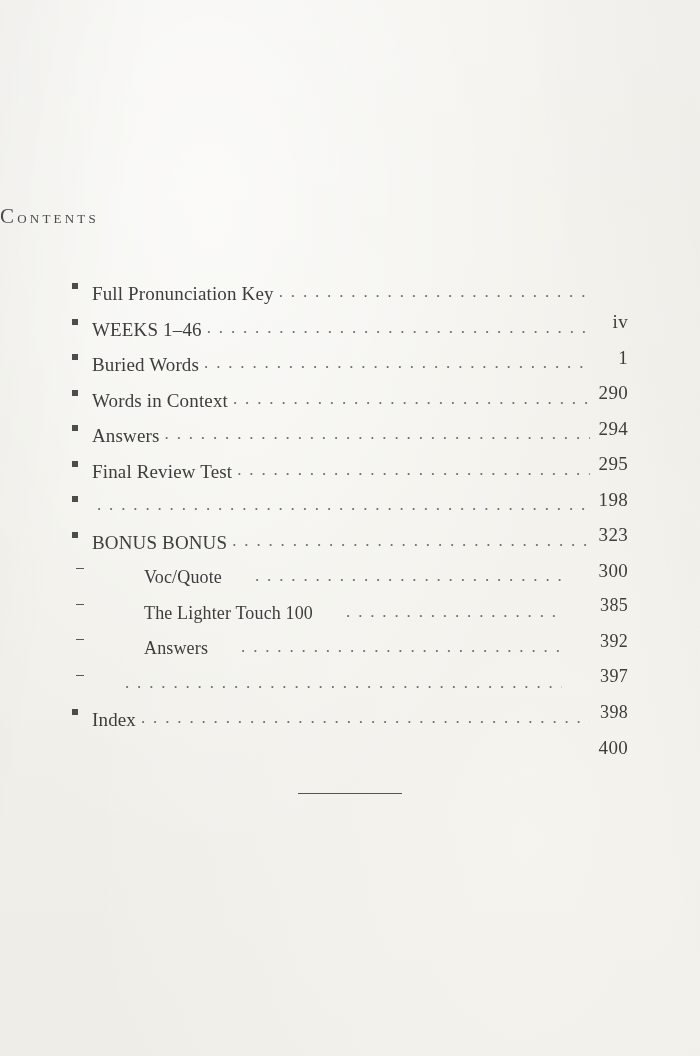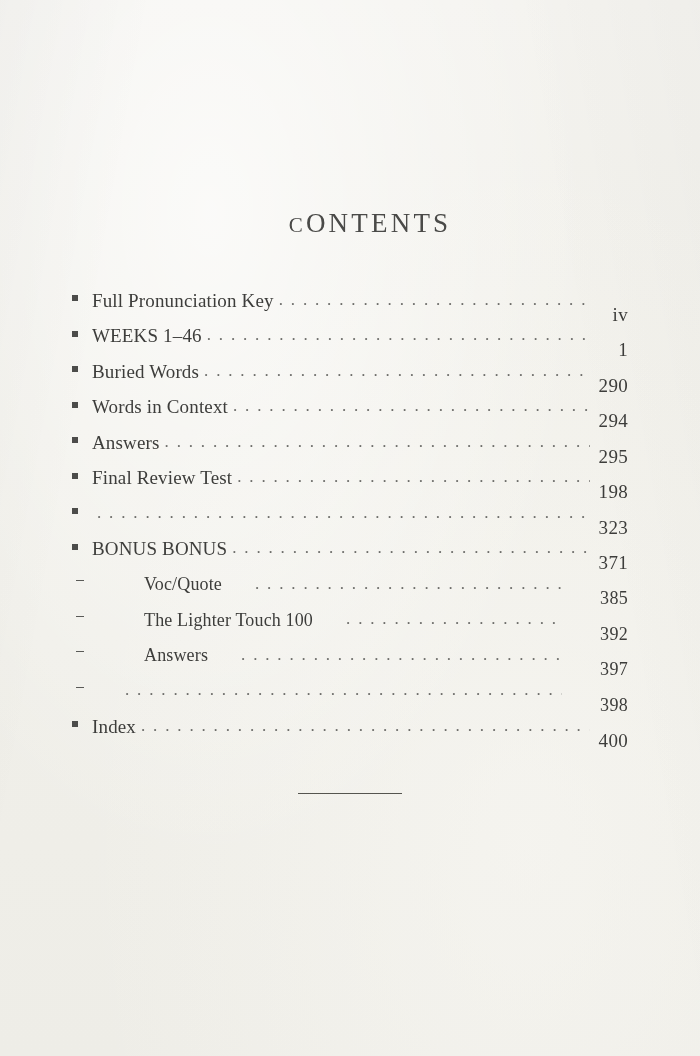--- a/index.html
+++ b/index.html
@@ -37,47 +37,46 @@
   .content {
     position: relative;
     z-index: 2;
   }
 
   h1.toc-title {
     position: absolute;
     top: 196px;
     left: 0;
     right: 0;
-    text-align: center;
+    text-align: left;
     margin: 0;
     font-weight: 400;
-    font-size: 39px;
+    font-size: 19px;
     letter-spacing: 3.2px;
     color: #4a4a48;
     font-variant: small-caps;
     text-transform: lowercase;
-    padding-left: 40px;
   }
   h1.toc-title::first-letter {
     font-size: 30px;
   }
 
   .toc-list {
     position: absolute;
     top: 283px;
     left: 72px;
     width: 556px;
     margin: 0;
     padding: 0;
     list-style: none;
   }
 
   .toc-row {
     display: flex;
-    align-items: center;
+    align-items: flex-start;
     height: 35.5px;
     font-size: 19px;
     color: #3d3d3b;
   }
 
   .bullet {
     width: 20px;
     flex: 0 0 20px;
     font-size: 11px;
     line-height: 1;
@@ -192,21 +191,21 @@
       </li>
       <li class="toc-row">
         <span class="bullet"><span class="sq"></span></span>
         <span class="leader">. . . . . . . . . . . . . . . . . . . . . . . . . . . . . . . . . . . . . . . . . . . . . . . . . . . . . . . . . . . . . . . . . . . . . . . . . . . . . . . . . . . . . . . . . </span>
         <span class="pageno">323</span>
       </li>
       <li class="toc-row">
         <span class="bullet"><span class="sq"></span></span>
         <span class="label">BONUS BONUS</span>
         <span class="leader">. . . . . . . . . . . . . . . . . . . . . . . . . . . . . . . . . . . . . . . . . . . . . . . . . . . . . . . . . . . . . . . . . . . . . . . . . . . . . . . . . . . . . . . . . </span>
-        <span class="pageno">371</span>
+        <span class="pageno">300</span>
       </li>
       <li class="toc-row sub">
         <span class="bullet"><span class="dash"></span></span>
         <span class="label">Voc/Quote</span>
         <span class="leader">. . . . . . . . . . . . . . . . . . . . . . . . . . . . . . . . . . . . . . . . . . . . . . . . . . . . . . . . . . . . . . . . . . . . . . . . . . . . . . . . . . . . . . . . . </span>
         <span class="pageno">385</span>
       </li>
       <li class="toc-row sub">
         <span class="bullet"><span class="dash"></span></span>
         <span class="label">The Lighter Touch 100</span>

